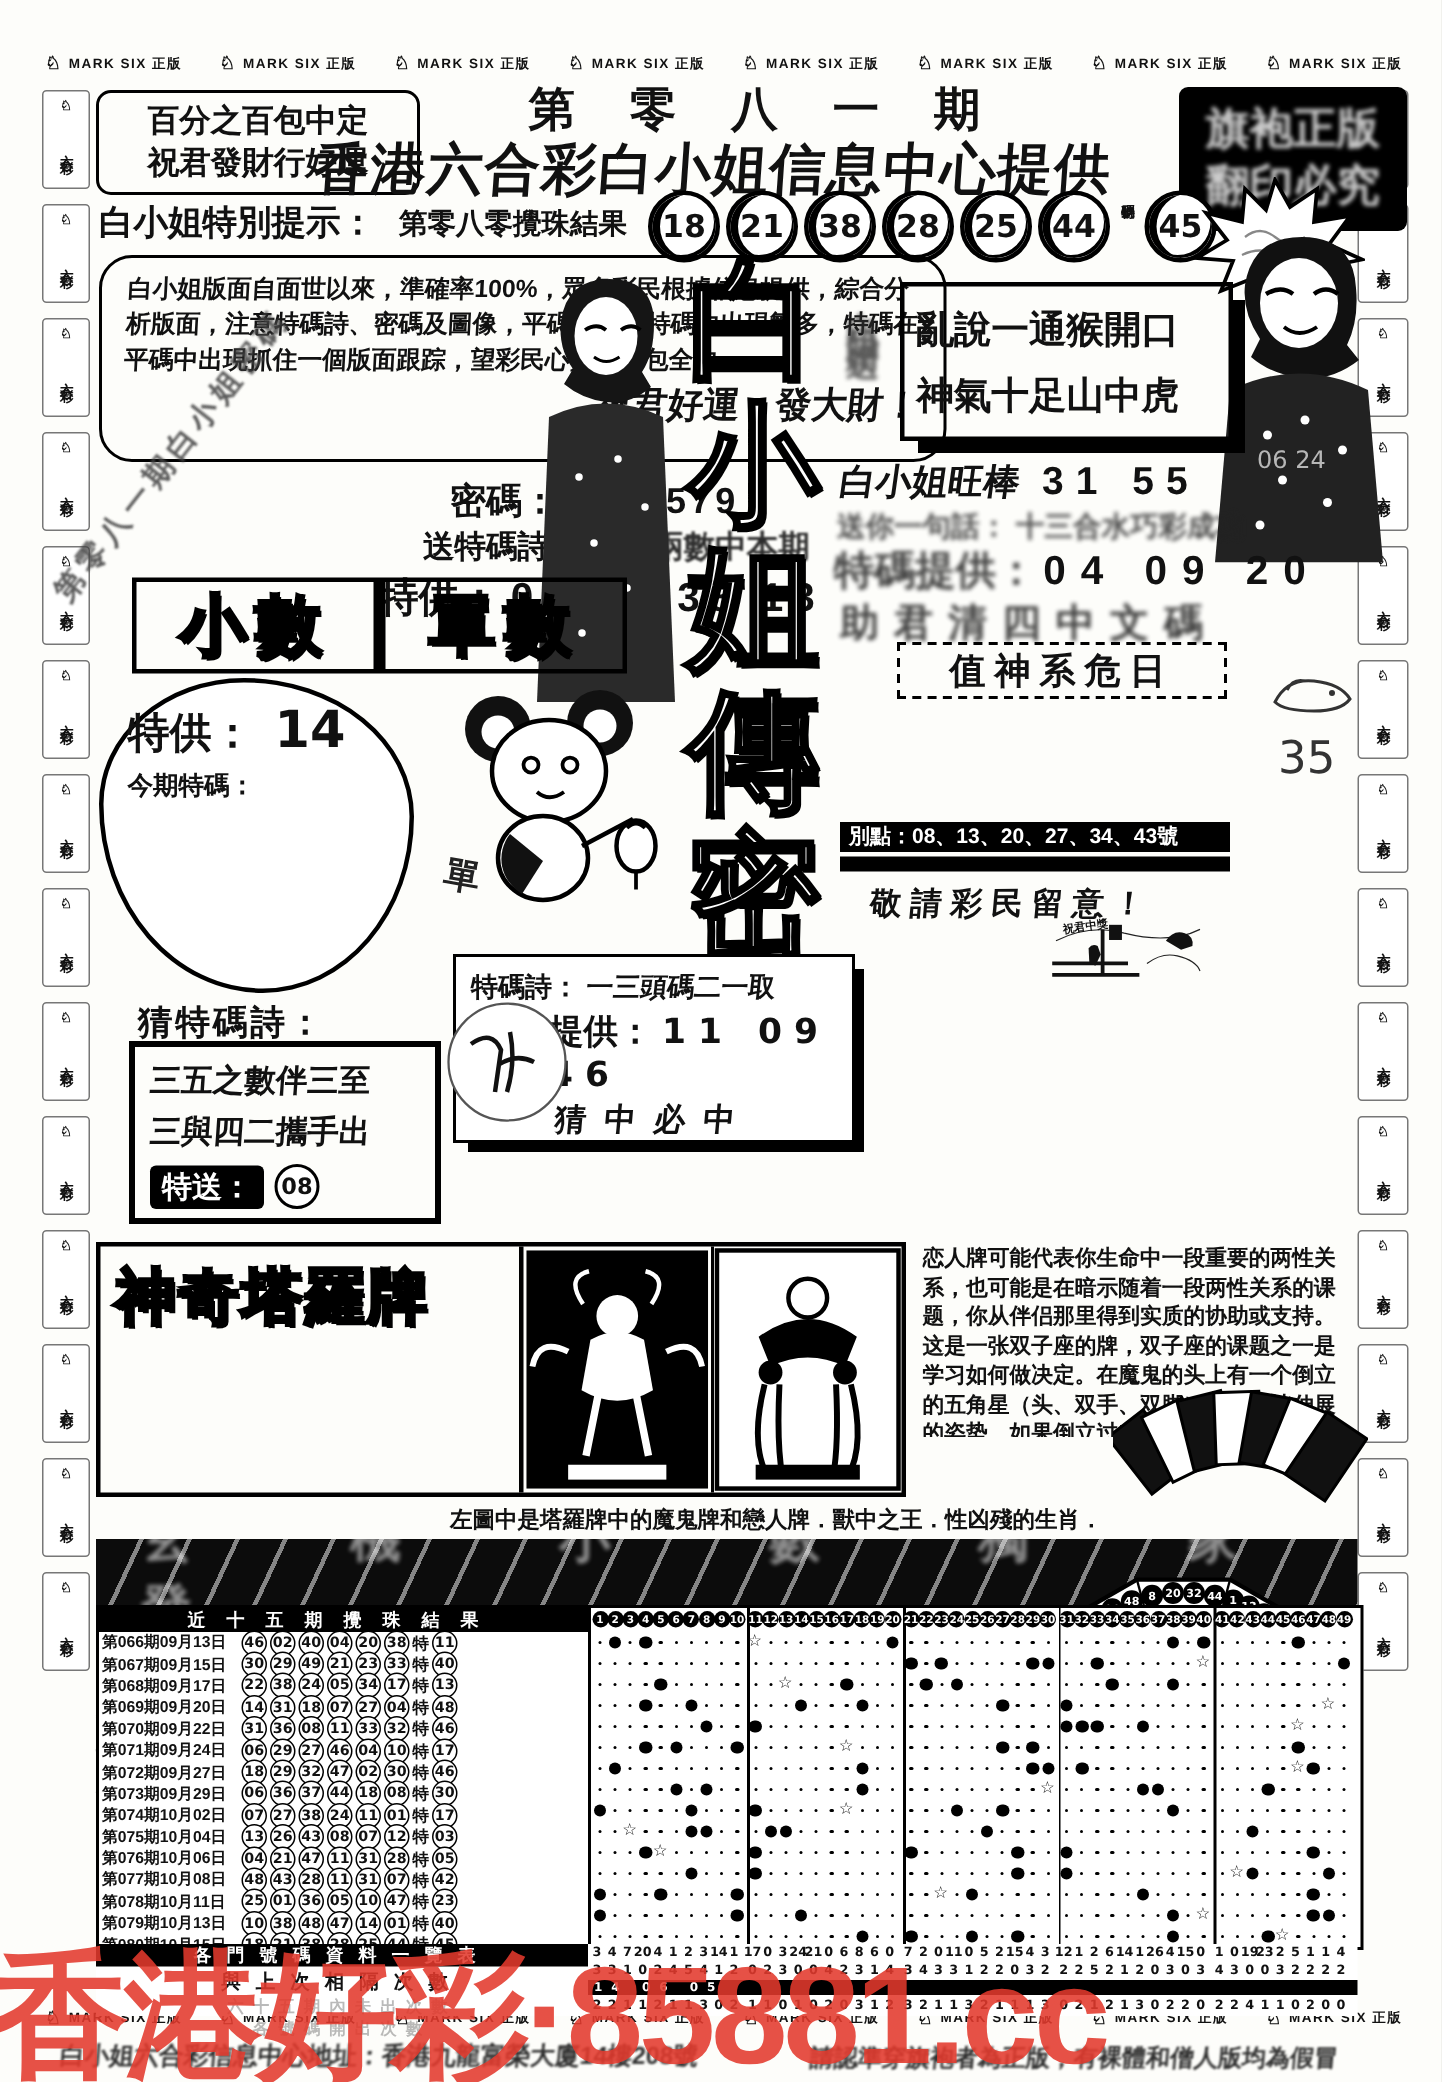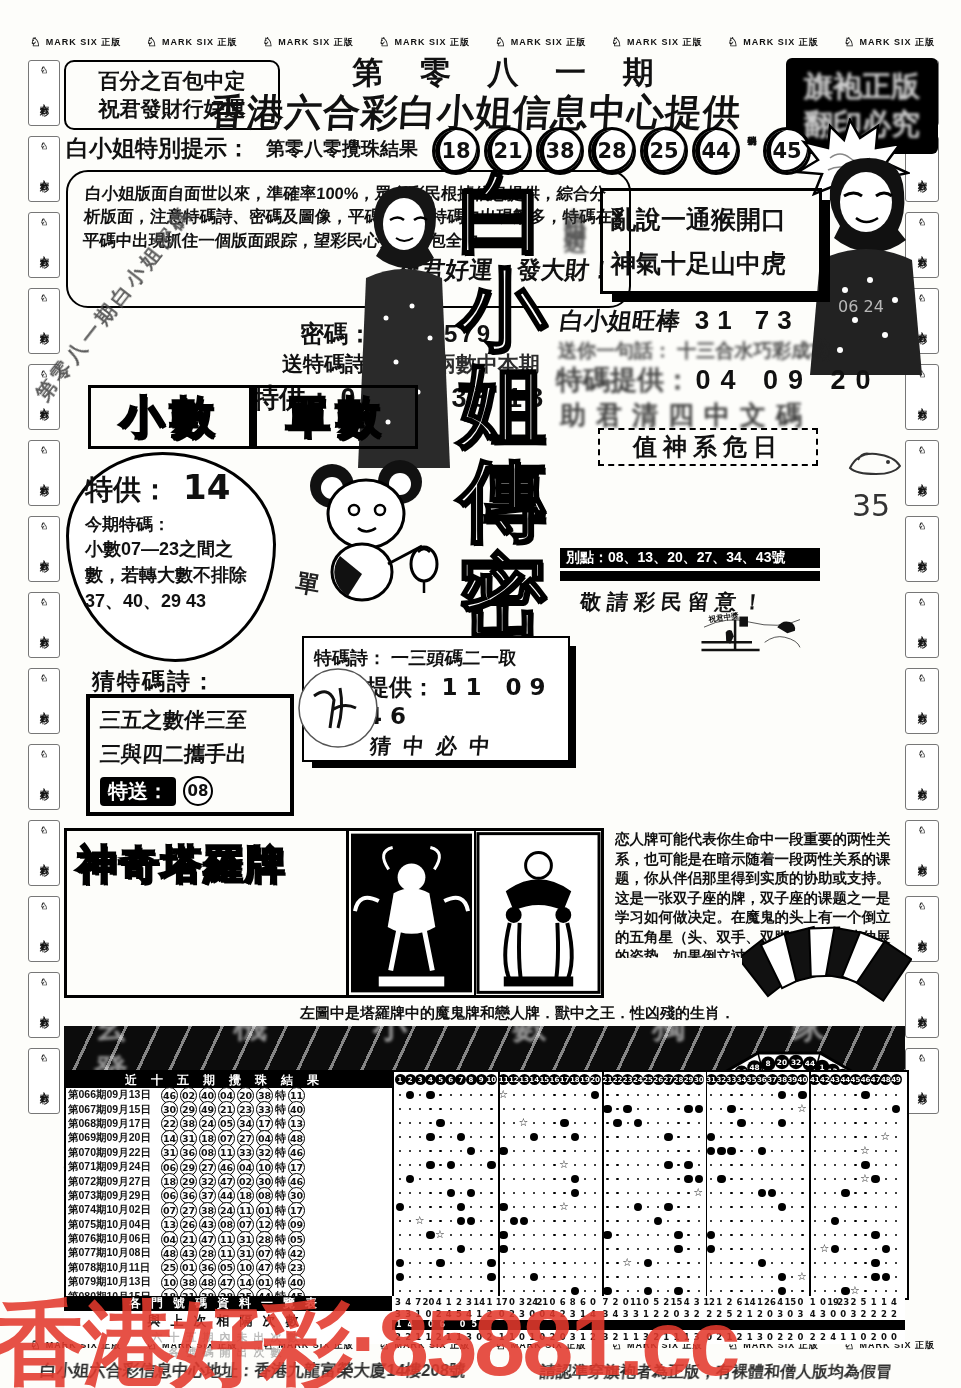--- a/index.html
+++ b/index.html
@@ -315,21 +315,21 @@
   </svg>
 
   <div class="abs vert b heavysmudge" style="left:560px;top:190px;font-size:22px;height:120px;letter-spacing:6px;color:#333;">白小姐贈送</div>
   <div class="abs" style="left:600px;top:188px;width:222px;height:106px;border:3.5px solid #000;padding:6px 8px;box-sizing:border-box;
               display:flex;flex-direction:column;justify-content:space-around;box-shadow:10px 10px 0 -2px #000;">
     <div class="xb" style="font-size:25px;">亂說一通猴開口</div>
     <div class="xb" style="font-size:25px;">神氣十足山中虎</div>
   </div>
   <div class="abs" style="left:560px;top:305px;font-size:24px;">
     <span class="xb" style="transform:skewX(-8deg);display:inline-block;">白小姐旺棒</span>
-    <span class="b" style="font-size:26px;letter-spacing:8px;margin-left:8px;">31 73</span>
+    <span class="b" style="font-size:26px;letter-spacing:8px;margin-left:8px;">31 55</span>
   </div>
   <div class="abs b heavysmudge" style="left:558px;top:338px;font-size:19px;color:#222;">
     <span>送你一句話：</span>
     <span>十三合水巧彩成功</span>
   </div>
   <div class="abs" style="left:556px;top:362px;">
     <span class="xb heavysmudge" style="font-size:27px;">特碼提供：</span>
     <span class="b" style="font-size:27px;letter-spacing:10px;">04 09 20</span>
   </div>
   <div class="abs xb heavysmudge" style="left:560px;top:398px;font-size:26px;letter-spacing:10px;color:#111;">助君清四中文碼</div>
@@ -367,21 +367,20 @@
     <span class="outline xb" style="font-size:44px;letter-spacing:6px;">單數</span>
   </div>
 
   <div class="abs" style="left:66px;top:452px;width:210px;height:210px;border:3px solid #000;border-radius:46% 54% 48% 52% / 40% 44% 56% 60%;
               padding:12px 16px;box-sizing:border-box;background:#fff;">
     <div style="display:flex;align-items:baseline;gap:14px;">
       <span class="xb" style="font-size:28px;">特供：</span>
       <span class="b" style="font-size:34px;font-family:'DejaVu Sans',sans-serif;">14</span>
     </div>
     <div class="b" style="font-size:17px;margin-top:4px;">今期特碼：</div>
-    <div class="b" style="font-size:18px;line-height:1.45;">小數07—23之間之數，若轉大數不排除37、40、29 43</div>
   </div>
   <div class="abs xb" style="left:296px;top:568px;font-size:24px;color:#222;transform:rotate(10deg);">單</div>
 
   <svg class="abs" style="left:292px;top:452px;" width="155" height="165" viewBox="0 0 155 165">
     <circle cx="40" cy="34" r="22" fill="#111"></circle>
       <circle cx="108" cy="30" r="22" fill="#111"></circle>
     <circle cx="40" cy="36" r="11" fill="#fff"></circle>
       <circle cx="108" cy="32" r="11" fill="#fff"></circle>
     <ellipse cx="74" cy="62" rx="38" ry="34" fill="#fff" stroke="#000" stroke-width="3"></ellipse>
     <circle cx="62" cy="58" r="5" fill="none" stroke="#000" stroke-width="2.5"></circle>
@@ -794,21 +793,21 @@
         </div>
         <div class="row15" style="padding-left: 2px;">
           <span class="b" style="font-size: 10.5px; width: 92px; flex: 0 0 auto;">第075期10月04日</span>
           <span class="cnum" style="width: 15px; height: 15px;">13</span>
           <span class="cnum" style="width: 15px; height: 15px;">26</span>
           <span class="cnum" style="width: 15px; height: 15px;">43</span>
           <span class="cnum" style="width: 15px; height: 15px;">08</span>
           <span class="cnum" style="width: 15px; height: 15px;">07</span>
           <span class="cnum" style="width: 15px; height: 15px;">12</span>
           <span class="b" style="font-size: 11px; margin: 0px 1px;">特</span>
-          <span class="cnum" style="width: 15px; height: 15px;">09</span>
+          <span class="cnum" style="width: 15px; height: 15px;">03</span>
         </div>
         <div class="row15" style="padding-left: 2px;">
           <span class="b" style="font-size: 10.5px; width: 92px; flex: 0 0 auto;">第076期10月06日</span>
           <span class="cnum" style="width: 15px; height: 15px;">04</span>
           <span class="cnum" style="width: 15px; height: 15px;">21</span>
           <span class="cnum" style="width: 15px; height: 15px;">47</span>
           <span class="cnum" style="width: 15px; height: 15px;">11</span>
           <span class="cnum" style="width: 15px; height: 15px;">31</span>
           <span class="cnum" style="width: 15px; height: 15px;">28</span>
           <span class="b" style="font-size: 11px; margin: 0px 1px;">特</span>

